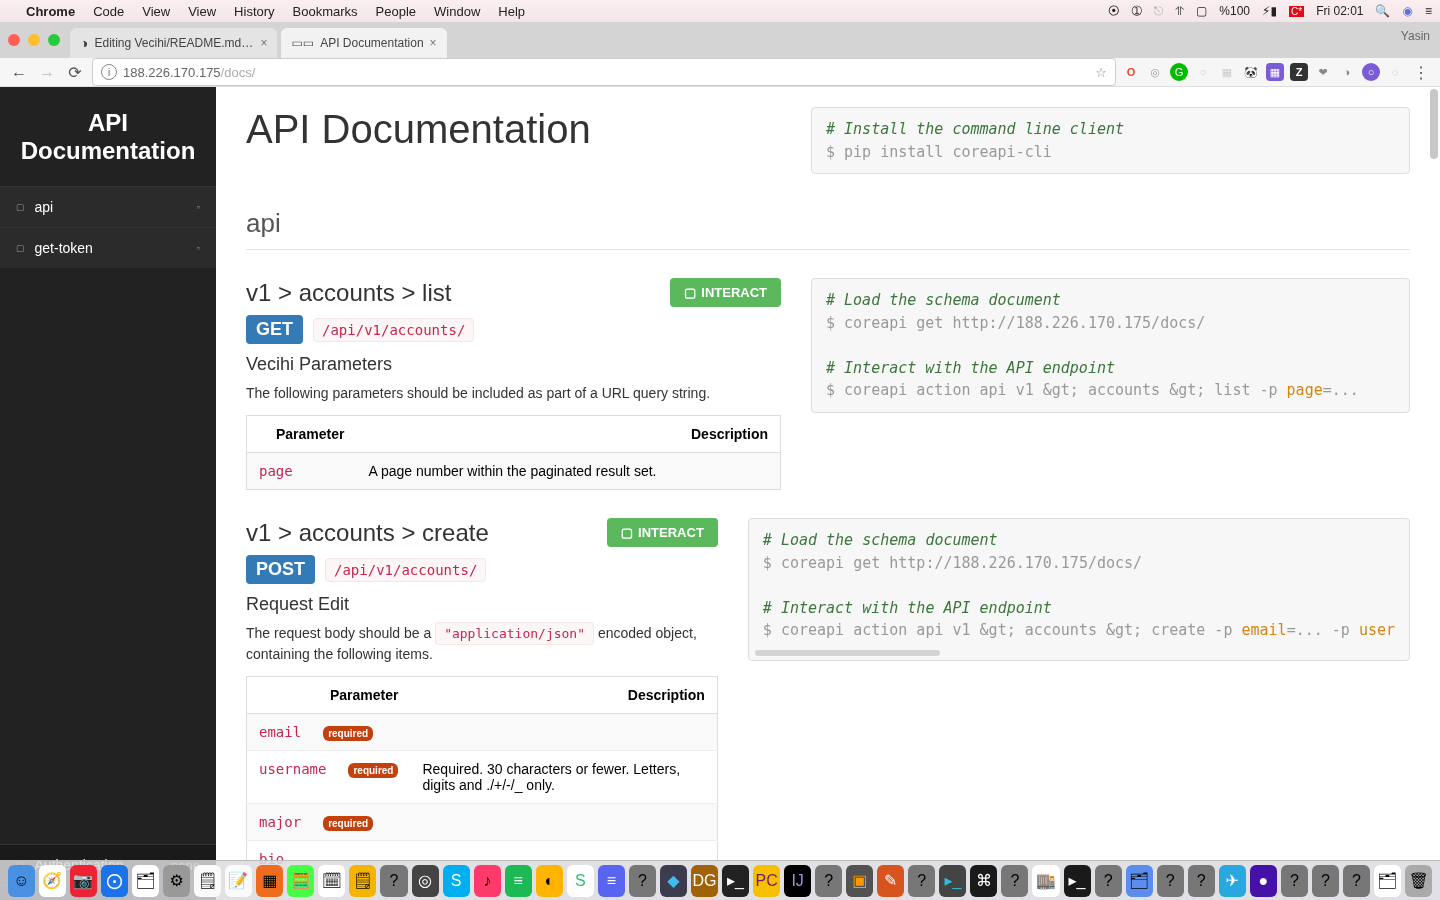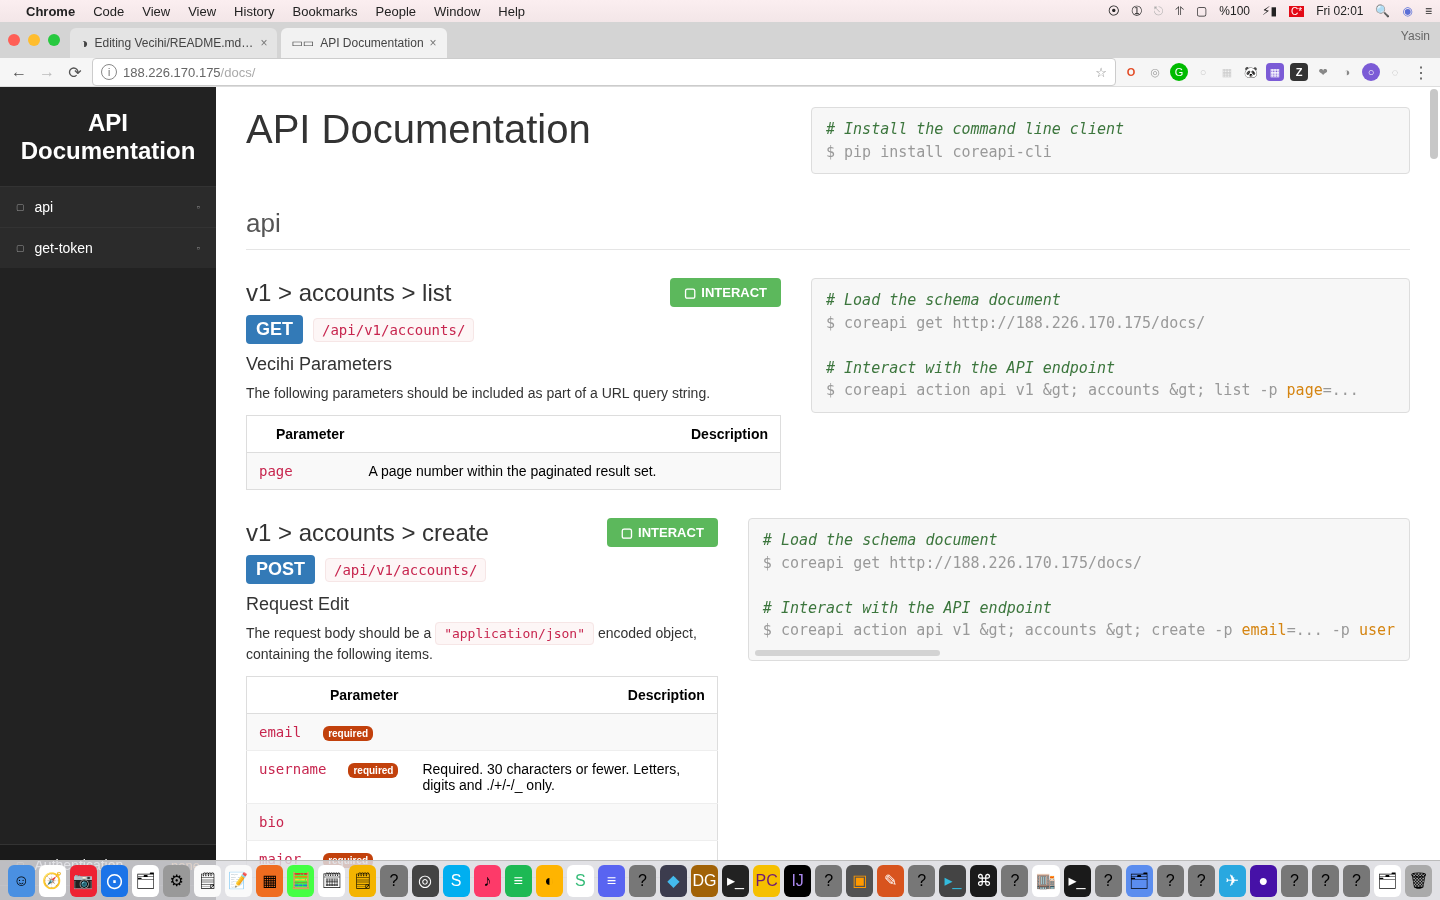--- a/index.html
+++ b/index.html
@@ -278,25 +278,25 @@
             </tr>
             <tr>
                   <td><span class="param-name">email</span><span class="req-badge">required</span></td>
                   <td></td>
                 </tr>
             <tr>
                   <td><span class="param-name">username</span><span class="req-badge">required</span></td>
                   <td>Required. 30 characters or fewer. Letters, digits and ./+/-/_ only.</td>
                 </tr>
             <tr>
-                  <td><span class="param-name">bio</span></td>
+                  <td><span class="param-name">major</span><span class="req-badge">required</span></td>
                   <td></td>
                 </tr>
             <tr>
-                  <td><span class="param-name">major</span><span class="req-badge">required</span></td>
+                  <td><span class="param-name">bio</span></td>
                   <td></td>
                 </tr>
           </tbody>
             </table>
         </div>
         <div class="rightcol">
           <div class="codebox" style="padding-bottom:18px"><span class="comment"># Load the schema document</span>
 <span class="dim">$ coreapi get http://188.226.170.175/docs/</span>
 
 <span class="comment"># Interact with the API endpoint</span>

